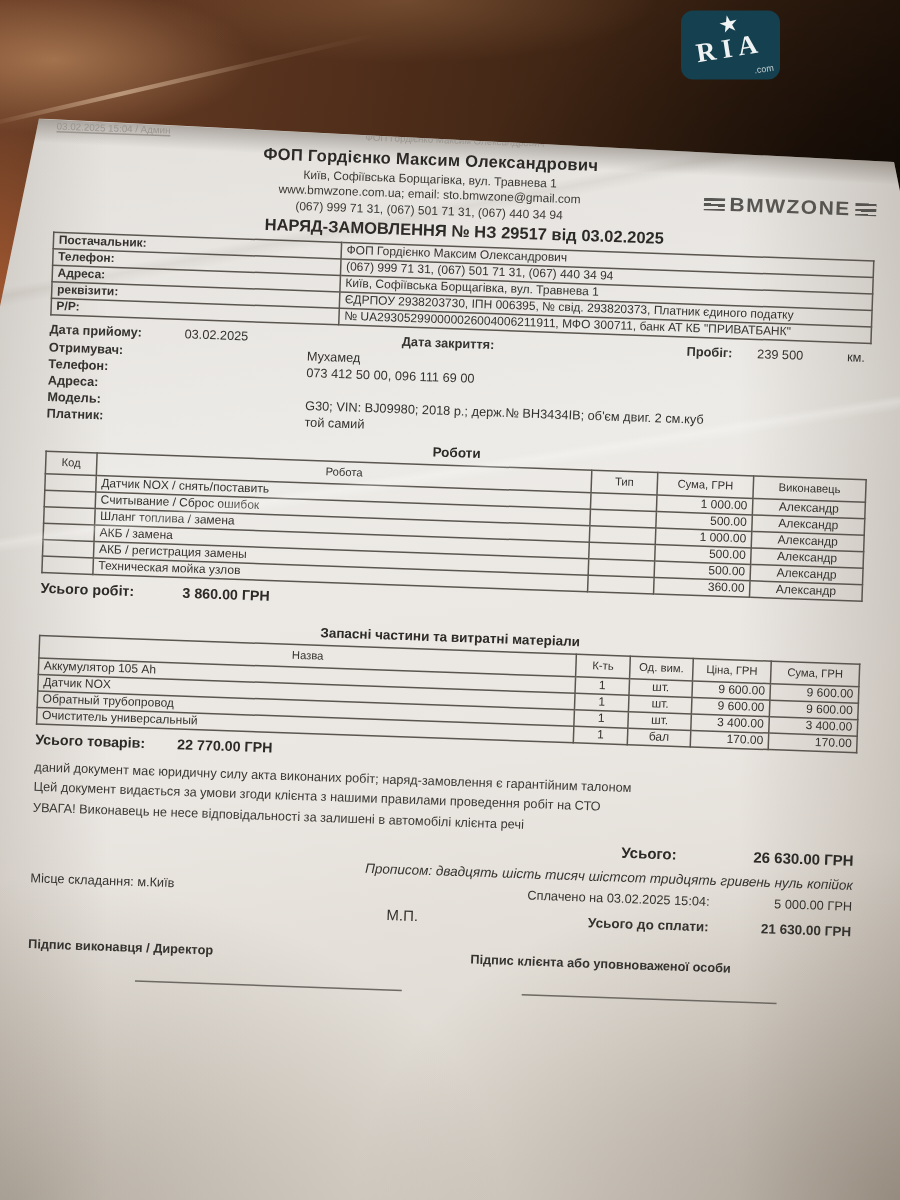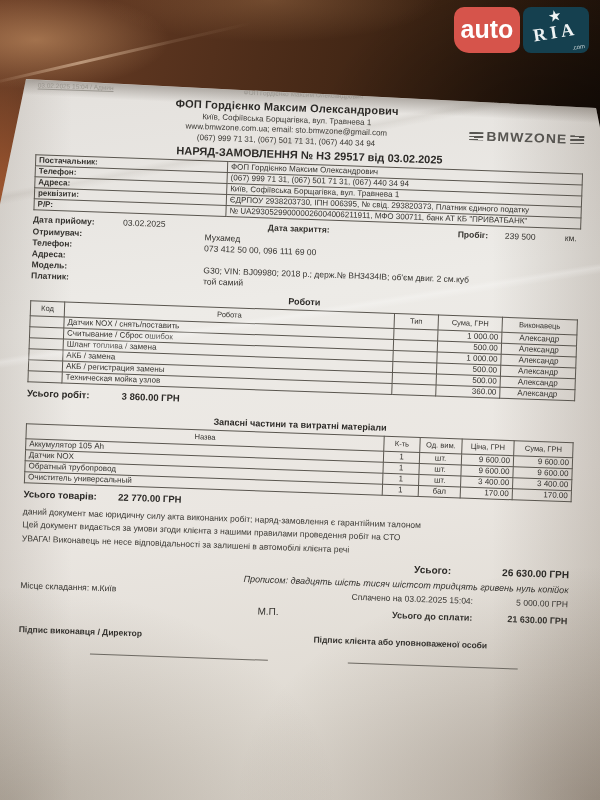--- a/index.html
+++ b/index.html
@@ -361,22 +361,19 @@
 
       <div class="sign-lines">
         <span class="line l1"></span>
         <span class="line l2"></span>
       </div>
 
     </div>
   </div>
 
   <div class="watermark">
-    <div class="wm-auto">
-      <span>auto</span>
-    </div>
     <div class="wm-ria">
       <span class="wm-star">★</span>
       <span class="wm-ria-text">RIA</span>
       <span class="wm-com">.com</span>
     </div>
   </div>
 </div>
 
 </body></html>

